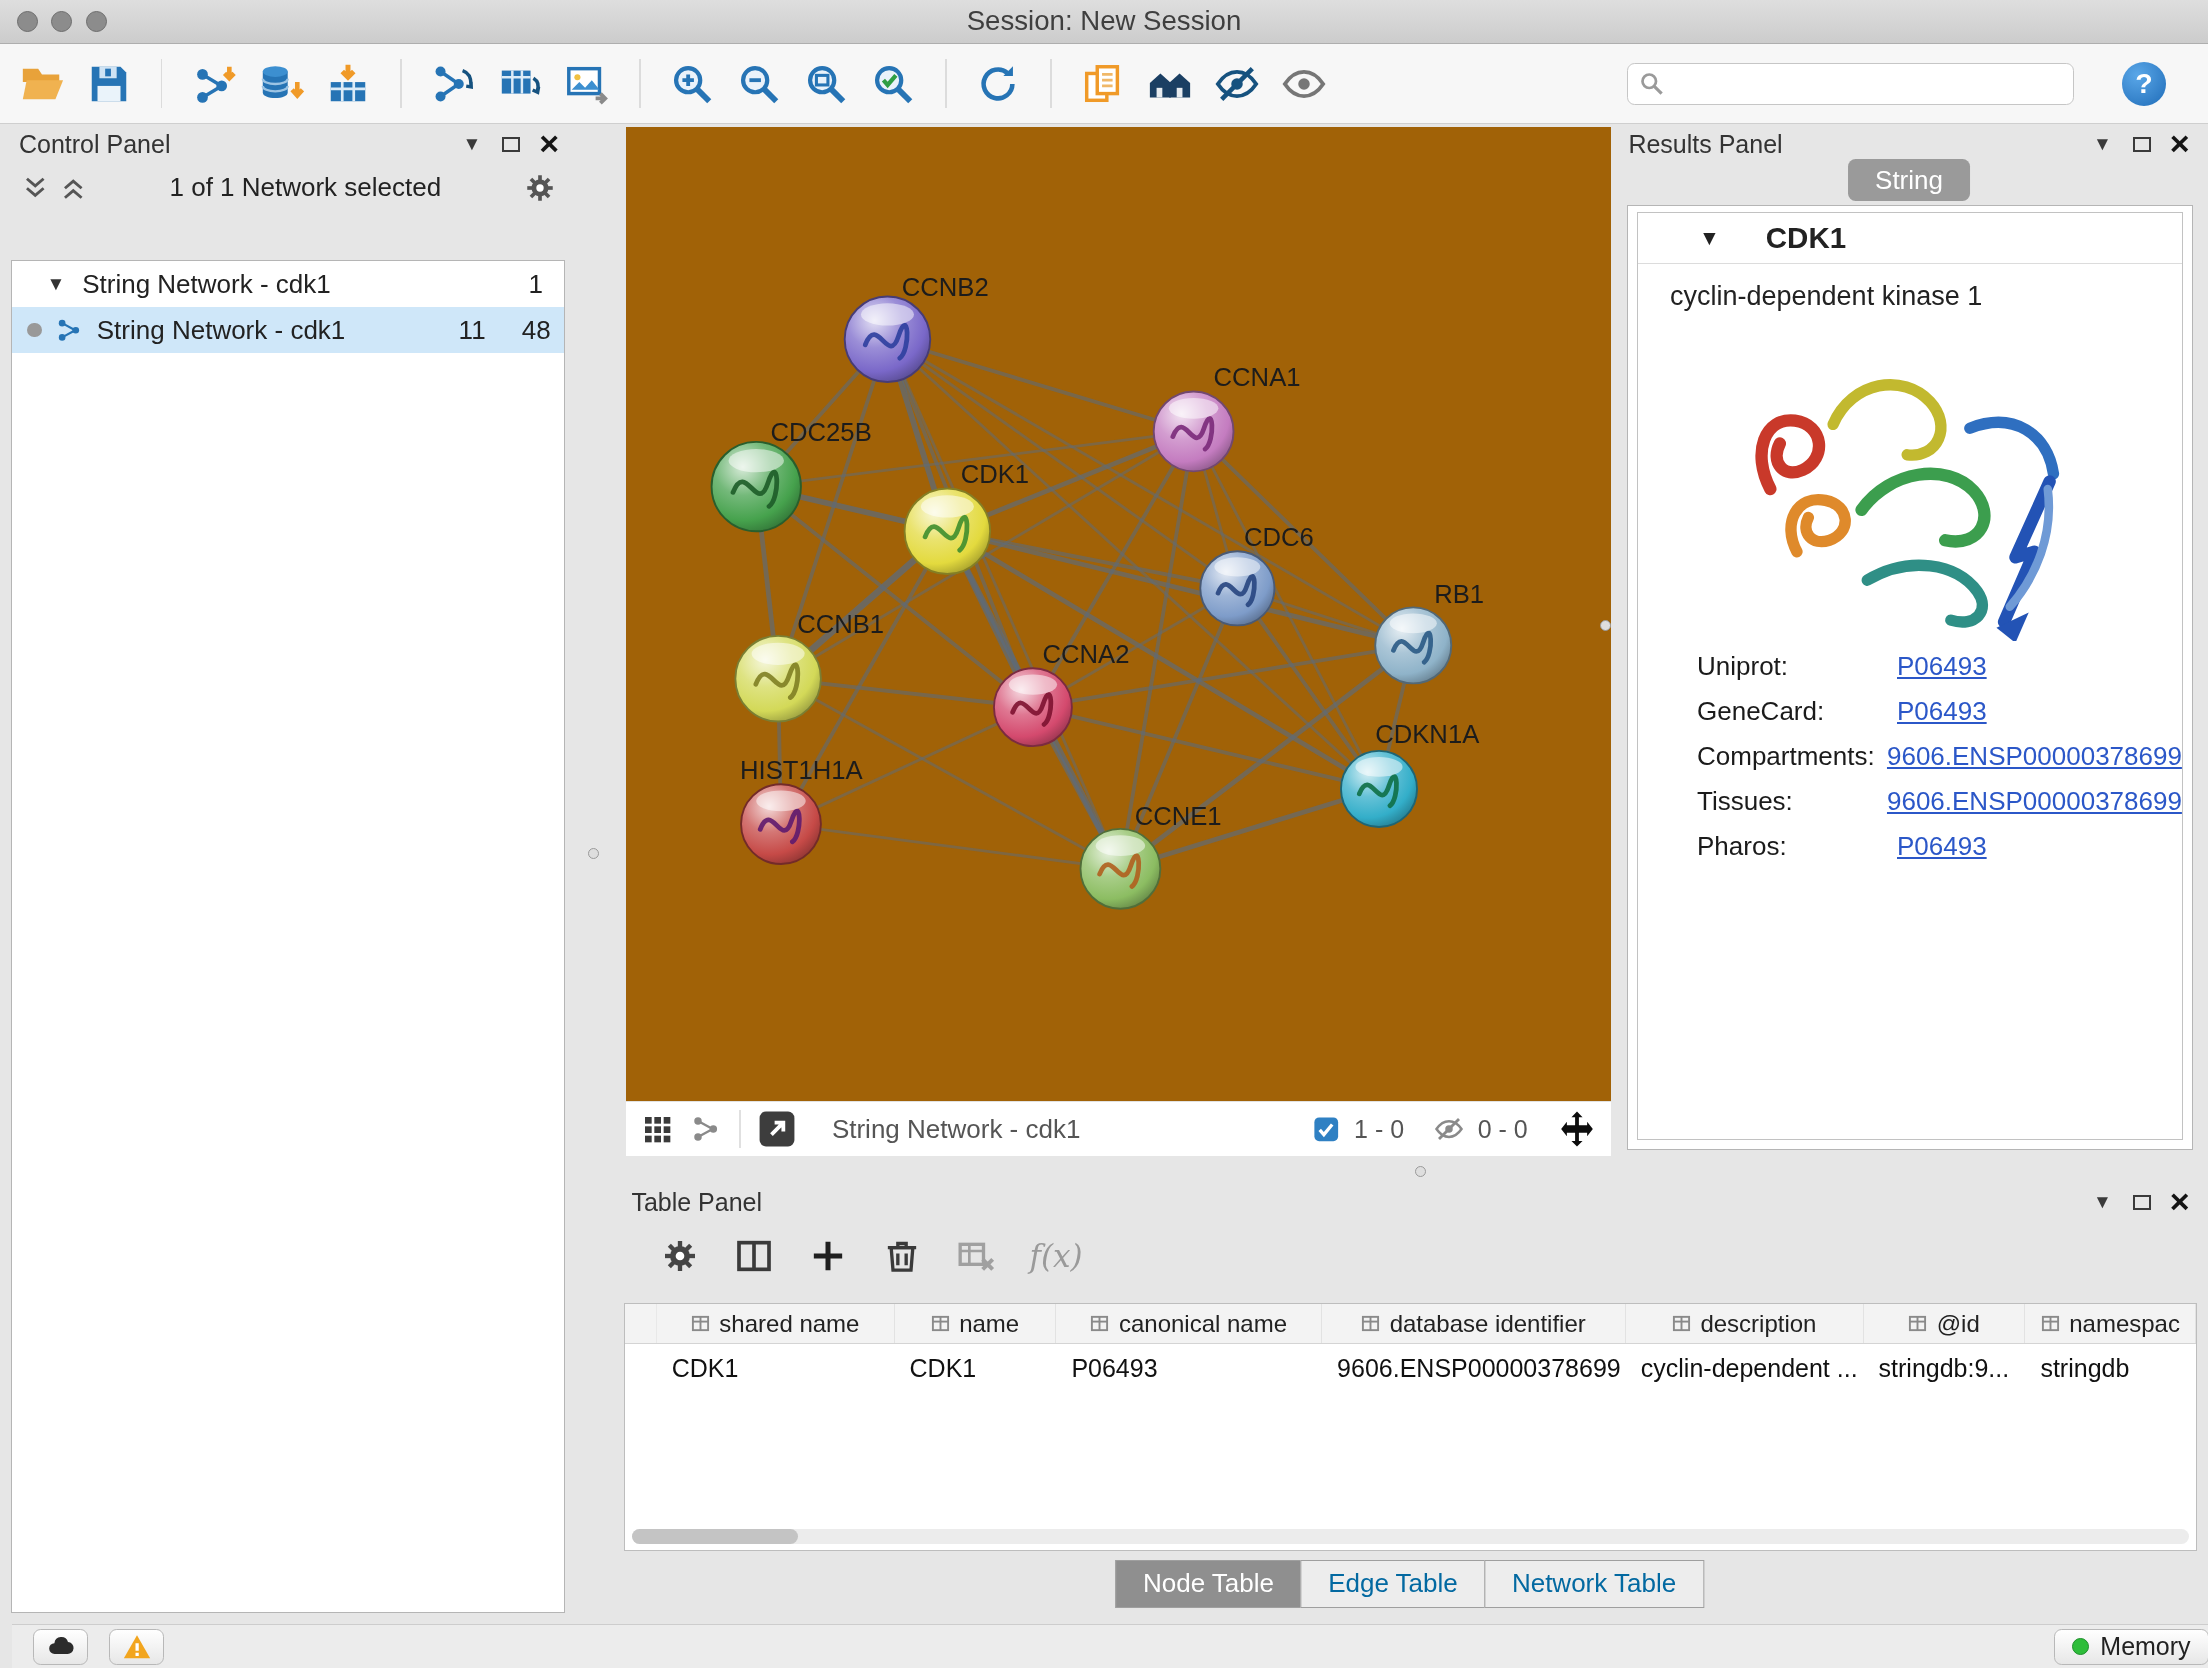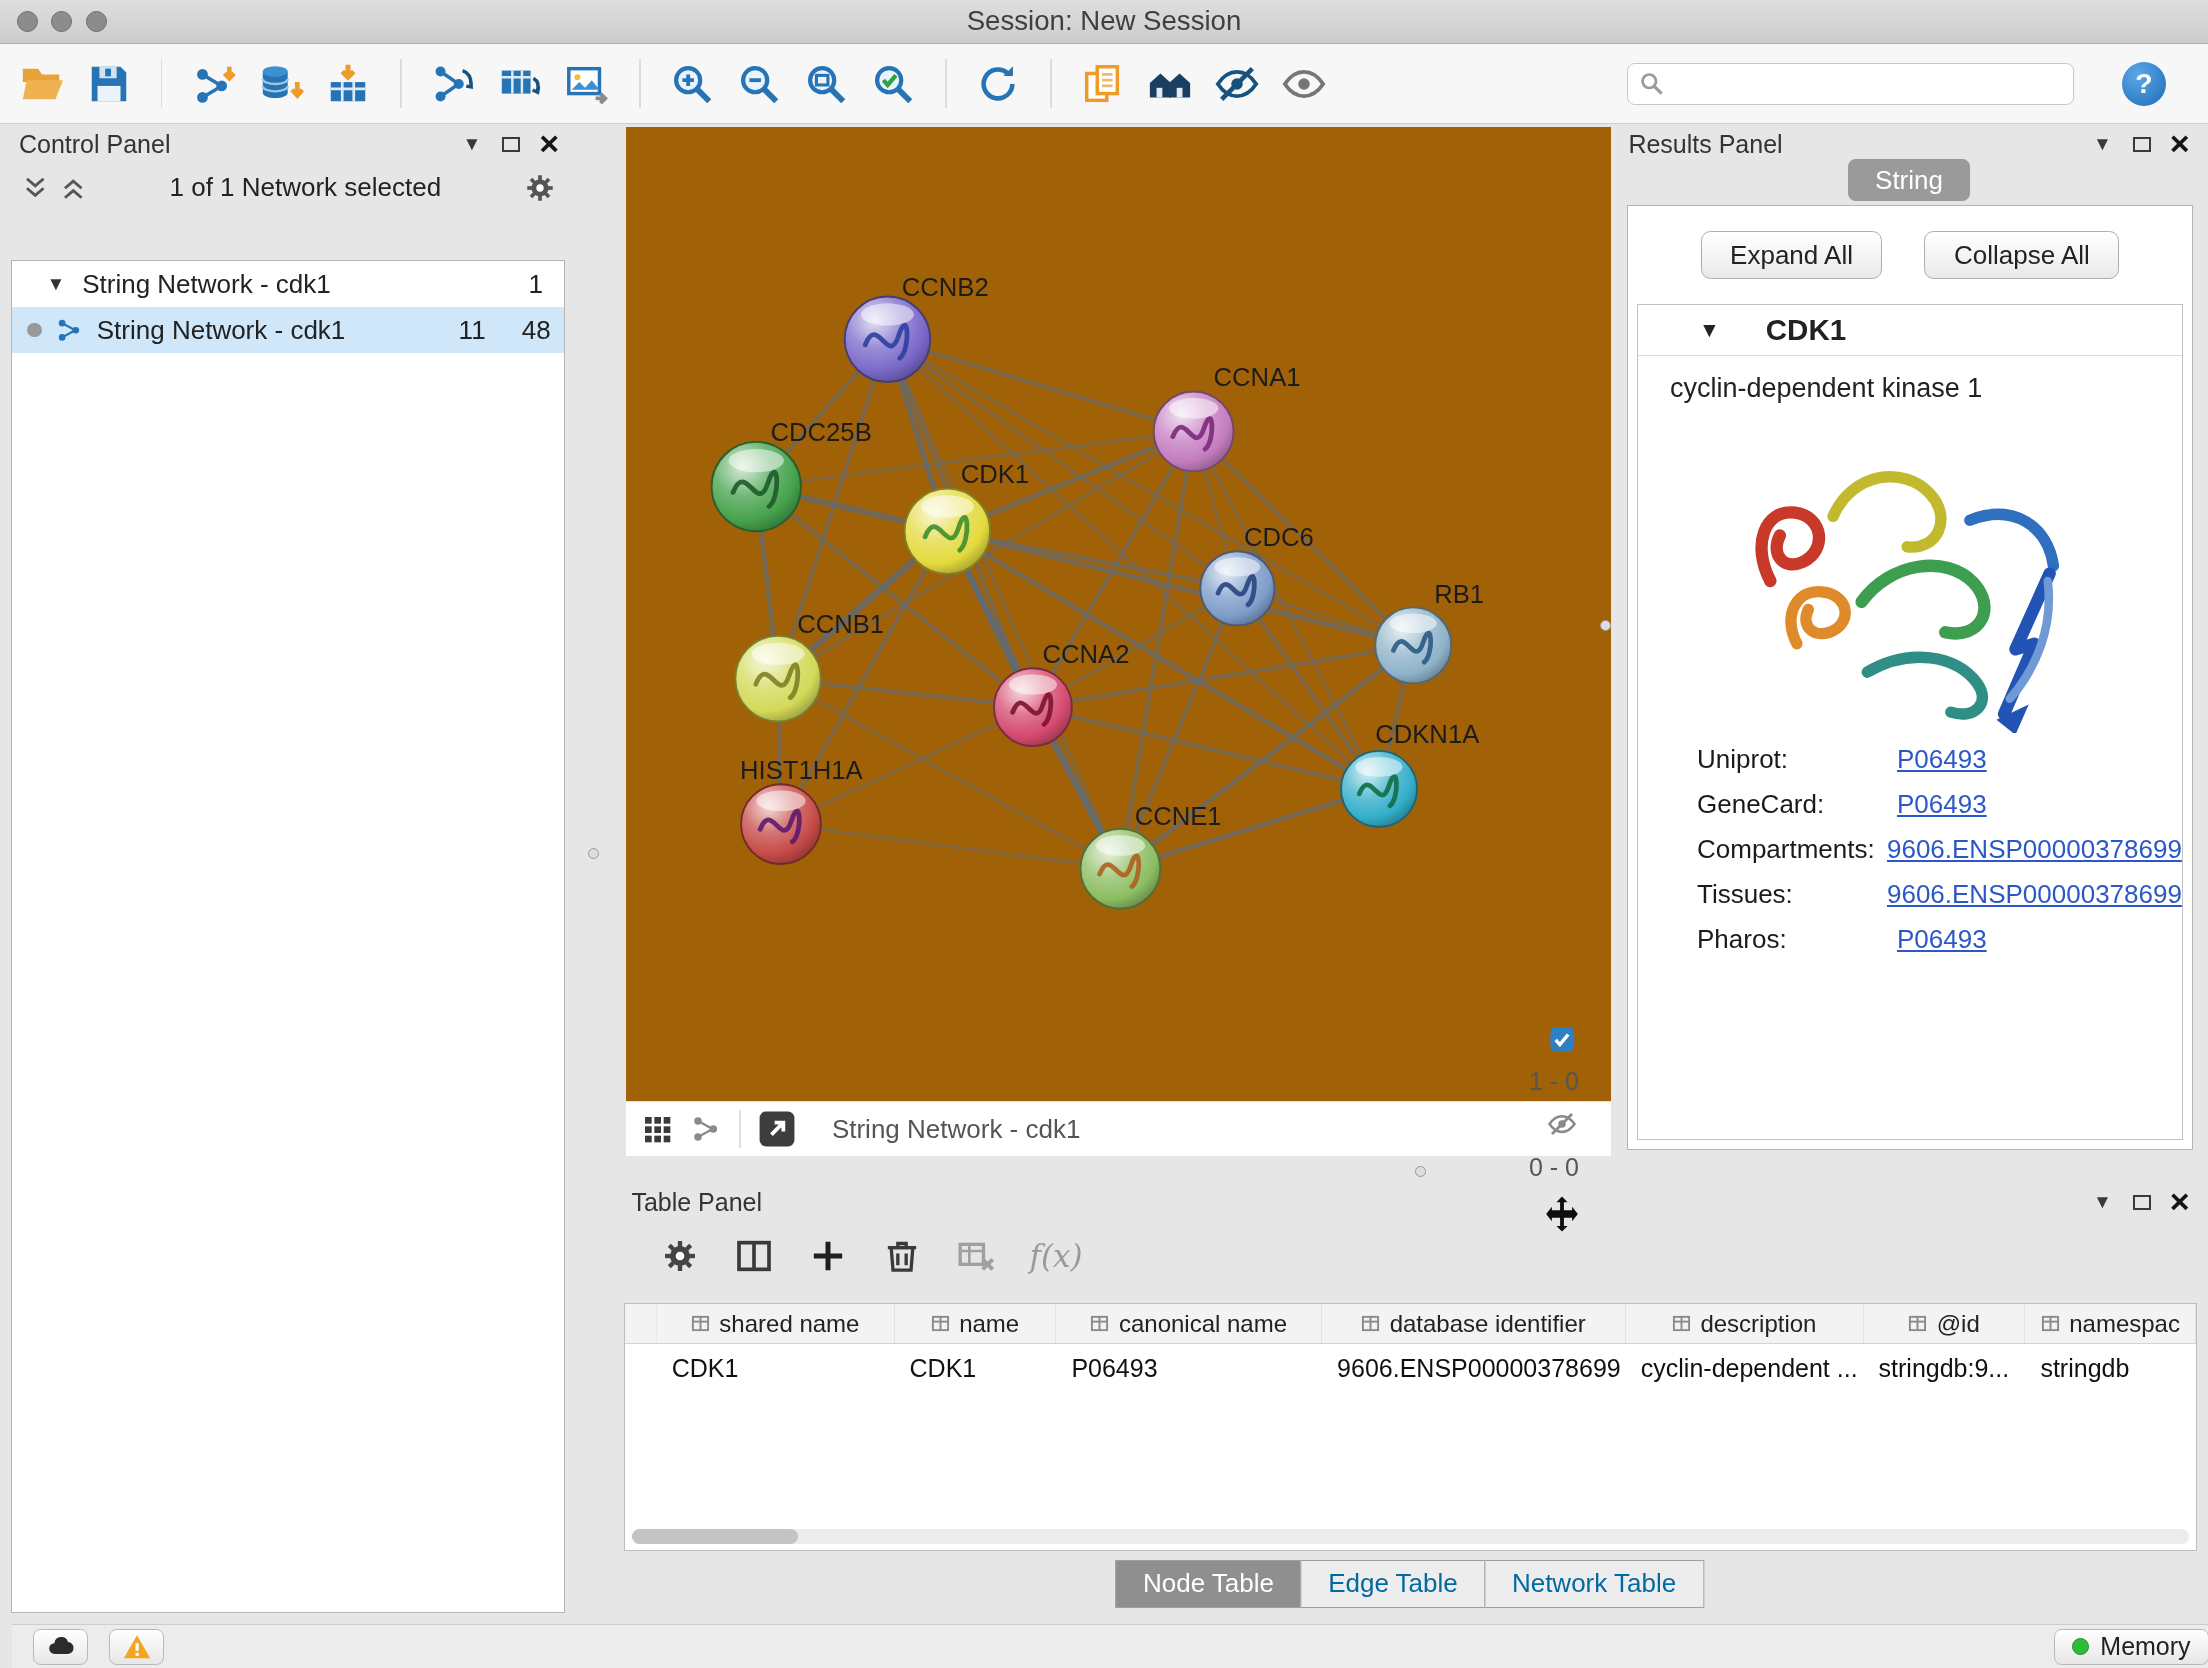--- a/index.html
+++ b/index.html
@@ -56,21 +56,21 @@
   .tree-nums { margin-left:auto; display:flex; }
   .tree-num { width:65px; text-align:right; padding-right:13.3px; }
 
   
   .network-panel { position:absolute; left:626px; top:127px; width:985px; height:1029px; background:#a16207; }
   .graph-svg { position:absolute; left:0; top:0; }
   .net-toolbar { position:absolute; left:0; top:974px; width:985px; height:55px; border-top:1.9px solid #e2e2e2;
     display:flex; align-items:center; padding:0 15px; gap:17px; background:#fff; }
   .nt-sep { width:1.9px; height:38px; background:#e0e0e0; }
   .nt-title { font-size:26px; color:#555; margin-left:19px; }
-  .nt-right { margin-left:auto; display:flex; align-items:center; gap:13.3px;flex-direction:column; }
+  .nt-right { margin-left:auto; display:flex; align-items:center; gap:13.3px; }
   .nt-count { font-size:25px; color:#555; margin-right:17px; }
   .open-win-btn { width:38px; height:38px; }
 
   
   .results-panel { position:absolute; left:1617px; top:127px; width:584px; height:1029px; }
   .string-tab { position:absolute; top:32px; left:50%; transform:translateX(-50%);
     background:#9a9a9a; color:#fff; font-size:26px; padding:5.7px 27px; border-radius:7.6px; }
   .res-body { position:absolute; left:9.5px; right:7.6px; top:78px; bottom:5.7px; background:#fff;
     border:1.9px solid #b5b5b5; display:flex; flex-direction:column; }
   .res-btn-row { display:flex; justify-content:center; gap:42px; padding:25px 0 19px; }
@@ -573,24 +573,20 @@
   <div class="panel-header">
     <span class="panel-title">Results Panel</span>
     <span class="hdr-ctrl">
       <span class="hdr-tri">▼</span>
       <span class="hdr-float"></span>
       <span class="hdr-close">×</span>
     </span>
   </div>
   <div class="string-tab">String</div>
   <div class="res-body">
-    <div class="res-btn-row">
-      <button class="res-btn">Expand All</button>
-      <button class="res-btn">Collapse All</button>
-    </div>
     <div class="entry-card">
       <div class="entry-header">
         <span class="entry-tri">▼</span>
         <span class="gene-name">CDK1</span>
       </div>
       <div class="entry-desc">cyclin-dependent kinase 1</div>
       <div class="protein-img">
         <svg width="352" height="304" viewBox="0 0 370 320">
           <g fill="none" stroke-linecap="round">
             <path d="M38 160 C18 122 32 84 64 88 C94 92 98 128 72 140 C52 149 38 132 48 112" stroke="#c9392a" stroke-width="13"></path>

